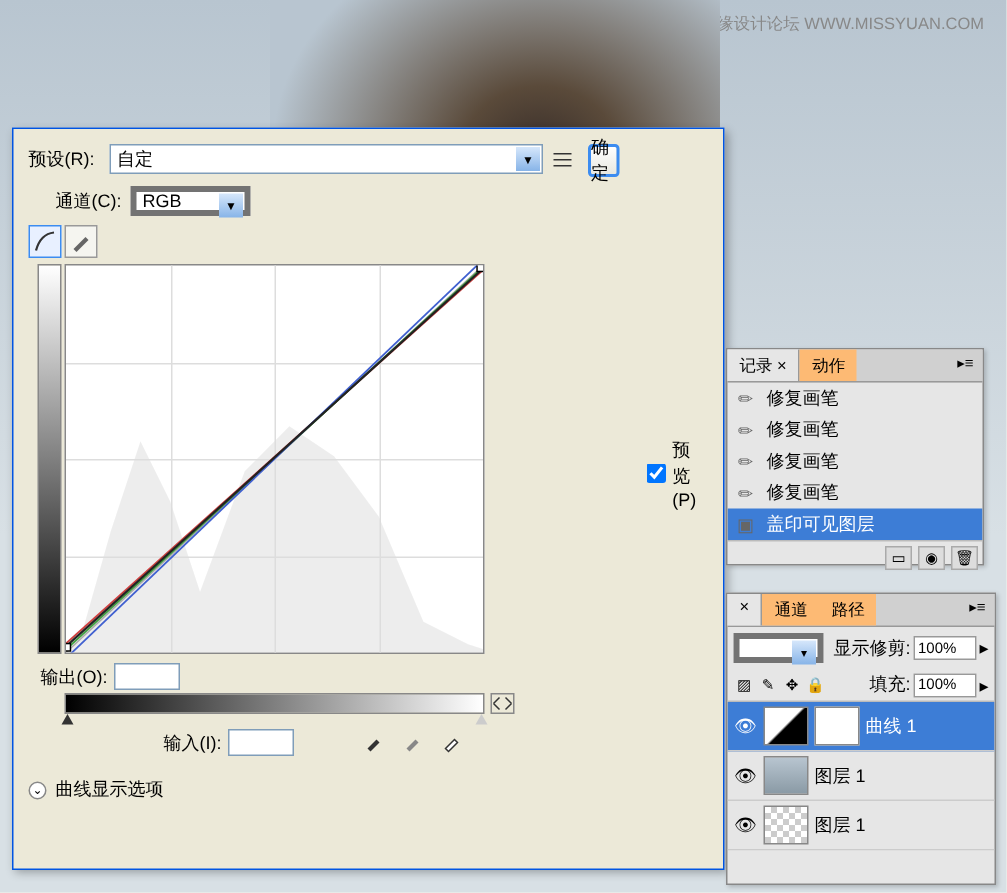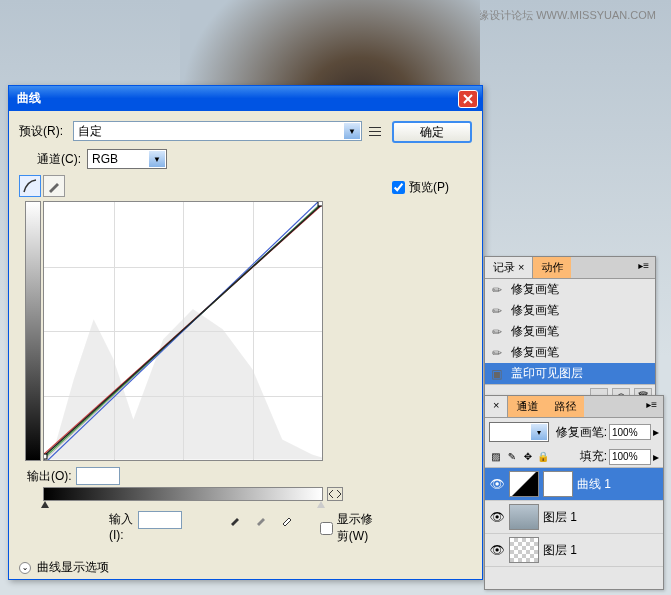--- a/index.html
+++ b/index.html
@@ -5,26 +5,26 @@
 *{box-sizing:border-box;margin:0;padding:0;font-family:"Microsoft YaHei",SimSun,sans-serif;font-size:12px}
 body{width:671px;height:595px;background:linear-gradient(180deg,#b8c5d0 0%,#d8e0e5 60%);position:relative;overflow:hidden}
 .watermark{position:absolute;top:8px;right:15px;color:#888;font-size:11px}
 .bg-image{position:absolute;top:0;left:180px;width:300px;height:250px;background:radial-gradient(ellipse at 60% 40%,#3a2f2a 0%,#5a4a3a 20%,#b8c5d0 70%)}
 .dialog{position:absolute;top:85px;left:8px;width:475px;height:495px;background:#ece9d8;border:1px solid #0054e3;box-shadow:2px 2px 6px rgba(0,0,0,.3)}
 .titlebar{height:25px;background:linear-gradient(180deg,#3c8cf0 0%,#0054e3 50%,#0054e3 100%);display:flex;align-items:center;padding:0 4px;color:#fff;font-weight:bold}
 .titlebar-text{flex:1;padding-left:4px}
 .close-btn{width:20px;height:18px;background:#e04030;border:1px solid #fff;border-radius:3px;color:#fff;display:flex;align-items:center;justify-content:center;font-weight:bold;cursor:pointer}
 .dialog-body{padding:10px;display:flex;gap:8px}
 .left-col{flex:1}
-.right-col{width:80px;display:flex;flex-direction:column;gap:6px}
+.right-col{width:80px;display:flex;gap:6px}
 .row{display:flex;align-items:center;gap:4px;margin-bottom:8px}
 .label{min-width:50px}
 .combo{flex:1;height:20px;border:1px solid #7f9db9;background:#fff;display:flex;align-items:center;padding:0 4px;position:relative}
 .combo-arrow{position:absolute;right:1px;top:1px;width:16px;height:16px;background:linear-gradient(180deg,#d6e7fb,#87b4e8);display:flex;align-items:center;justify-content:center;font-size:8px}
-.combo-sm{width:80px;height:20px;border:1px solid #737373;background:#fff;display:flex;align-items:center;padding:0 4px;position:relative}
+.combo-sm{width:80px;height:20px;border:4px solid #737373;background:#fff;display:flex;align-items:center;padding:0 4px;position:relative}
 .btn{height:22px;border:1px solid #888;background:linear-gradient(180deg,#fff,#e8e8e0);display:flex;align-items:center;justify-content:center;cursor:pointer;border-radius:3px}
 .btn-primary{border:2px solid #3c8cf0}
 .btn-disabled{color:#999}
 .menu-icon{width:18px;height:18px;display:flex;flex-direction:column;justify-content:space-around;padding:3px}
 .menu-icon span{height:1px;background:#333}
 .channel-row{display:flex;align-items:center;gap:6px;margin-bottom:6px;margin-left:18px}
 .tool-icons{display:flex;gap:2px;margin-bottom:4px}
 .tool-icon{width:22px;height:22px;border:1px solid #999;background:#f5f5f0;display:flex;align-items:center;justify-content:center}
 .tool-icon.active{border:1px solid #3c8cf0;background:#e8f0ff}
 .curves-area{margin-left:6px;display:flex;gap:2px}
@@ -33,28 +33,28 @@
 .grid-v,.grid-h{position:absolute;background:#ddd}
 .grid-v{width:1px;height:100%;top:0}
 .grid-h{height:1px;width:100%;left:0}
 .histogram{position:absolute;bottom:0;left:0;width:100%;height:70%;opacity:.5}
 .curve-line{position:absolute;top:0;left:0;width:100%;height:100%}
 .output-row{display:flex;align-items:center;gap:4px;margin:6px 0 0 8px}
 .num-input{width:44px;height:18px;border:1px solid #7f9db9;background:#fff}
 .h-gradient-row{display:flex;margin:2px 0 0 24px;align-items:center;gap:4px}
 .h-gradient{width:280px;height:14px;background:linear-gradient(90deg,#000,#fff);border:1px solid #888;position:relative}
 .slider-tri{position:absolute;bottom:-8px;width:0;height:0;border-left:4px solid transparent;border-right:4px solid transparent;border-bottom:7px solid #333}
-.input-row{display:flex;align-items:flex-start;gap:4px;margin:10px 10px 0 90px}
+.input-row{display:flex;align-items:center;gap:4px;margin:10px 10px 0 90px}
 .droppers{display:flex;gap:8px;margin-left:40px}
 .dropper{width:18px;height:18px;display:flex;align-items:center;justify-content:center}
 .checkbox-row{display:flex;align-items:center;gap:4px}
 .expand-row{display:flex;align-items:center;gap:6px;margin-top:14px;cursor:pointer}
 .chevron{width:12px;height:12px;border:1px solid #888;border-radius:50%;background:#fff;display:flex;align-items:center;justify-content:center;font-size:8px}
 .panel{position:absolute;background:#e6e6e6;border:1px solid #888;box-shadow:1px 1px 3px rgba(0,0,0,.2)}
-.history-panel{top:256px;left:484px;width:172px;height:145px}
+.history-panel{top:232px;left:484px;width:172px;height:145px}
 .layers-panel{top:395px;left:484px;width:180px;height:195px}
 .panel-tabs{display:flex;background:#d0d0d0;border-bottom:1px solid #999}
 .tab{padding:3px 8px;background:#fdba74;cursor:pointer;font-size:11px}
 .tab.active{background:#e6e6e6;border-right:1px solid #999}
 .tab-close{margin-left:auto;padding:3px 6px;font-size:10px;cursor:pointer}
 .panel-content{overflow:hidden}
 .history-item{display:flex;align-items:center;padding:2px 4px;gap:6px;font-size:11px}
 .history-item.selected{background:#3d7dd6;color:#fff}
 .hist-icon{width:16px;height:14px;display:flex;align-items:center;justify-content:center;color:#666}
 .panel-footer{display:flex;justify-content:flex-end;gap:4px;padding:3px;border-top:1px solid #bbb}
@@ -73,28 +73,20 @@
 .layer-thumb.img-t{background:linear-gradient(180deg,#b8c5d0,#8a9aa5)}
 .layer-thumb.checker{background:repeating-conic-gradient(#ccc 0 25%,#fff 0 50%) 0 0/8px 8px}
 </style>
 </head>
 <body>
 
 <div class="watermark">思缘设计论坛 WWW.MISSYUAN.COM</div>
 <div class="bg-image"></div>
 
 <div class="dialog">
-  <div class="titlebar">
-    <span class="titlebar-text">曲线</span>
-    <div class="close-btn">
-      <svg width="10" height="10" viewBox="0 0 10 10">
-          <path d="M1 1L9 9M9 1L1 9" stroke="#fff" stroke-width="2"></path>
-        </svg>
-    </div>
-  </div>
   <div class="dialog-body">
     <div class="left-col">
       <div class="row">
         <span class="label">预设(R):</span>
         <div class="combo">
           <span>自定</span>
           <div class="combo-arrow">▼</div>
         </div>
         <div class="menu-icon">
             <span></span>
@@ -172,24 +164,20 @@
               <svg width="14" height="14" viewBox="0 0 14 14">
                 <path d="M3 11 L9 5 L11 7 L5 13 Z" fill="#888"></path>
               </svg>
             </div>
           <div class="dropper">
               <svg width="14" height="14" viewBox="0 0 14 14">
                 <path d="M3 11 L9 5 L11 7 L5 13 Z" fill="#fff" stroke="#333"></path>
               </svg>
             </div>
         </div>
-        <div class="checkbox-row" style="margin-left:20px">
-          <input type="checkbox" style="">
-          <span>显示修剪(W)</span>
-        </div>
       </div>
       <div class="expand-row">
         <div class="chevron">⌄</div>
         <span>曲线显示选项</span>
       </div>
     </div>
     <div class="right-col">
       <div class="btn btn-primary">确定</div>
       <div style="height:10px"></div>
       <div style="height:8px"></div>
@@ -241,21 +229,21 @@
     <div class="tab active">×</div>
     <div class="tab">通道</div>
     <div class="tab">路径</div>
     <div class="tab-close">▸≡</div>
   </div>
   <div class="layers-opts">
     <div class="combo-sm" style="width:60px">
         <div class="combo-arrow">▾</div>
       </div>
     <div class="opacity-box">
-      <span>修复画笔:</span>
+      <span>显示修剪:</span>
       <div class="pct-input">100%</div>
       <span>▸</span>
     </div>
   </div>
   <div class="lock-row">
     <div class="lock-icons">
       <div class="lock-icon">▨</div>
       <div class="lock-icon">✎</div>
       <div class="lock-icon">✥</div>
       <div class="lock-icon">🔒</div>

